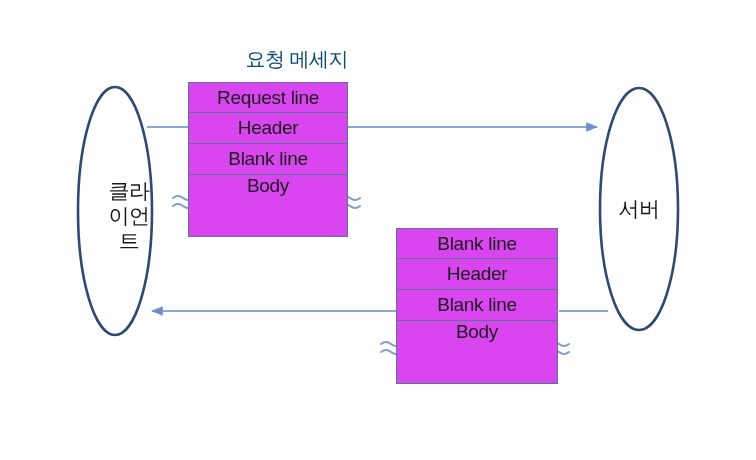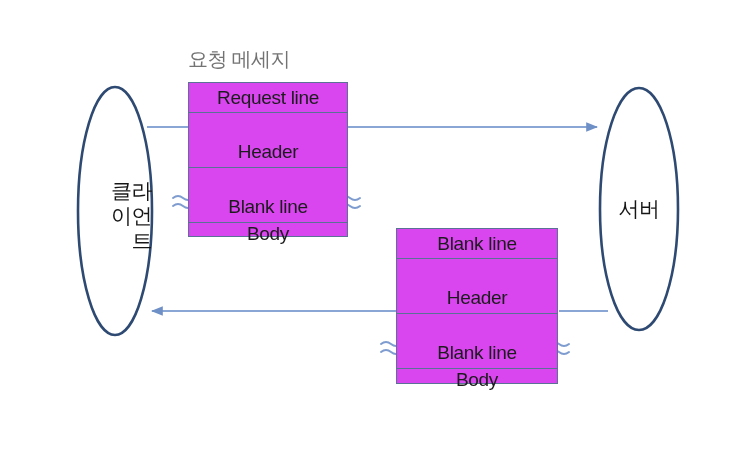--- a/index.html
+++ b/index.html
@@ -29,37 +29,36 @@
     text-align: center;
     color: #161616;
     font-family: "Liberation Sans", sans-serif;
     font-size: 21px;
     line-height: 25px;
     letter-spacing: -0.5px;
     white-space: pre-line;
     pointer-events: none;
   }
   #client-label {
-    left: 78px;
+    left: 92px;
     top: 178px;
     width: 74px;
-    text-align: right;
   }
   #server-label {
     left: 600px;
     top: 196px;
     width: 78px;
   }
   .box-title {
     position: absolute;
-    color: #737373;
-    font-family: Liberation Serif, serif;
+    color: #0c4a6e;
+    font-family: Liberation Sans, sans-serif;
     font-size: 20px;
     letter-spacing: -0.5px;
-    text-align: left;
+    text-align: right;
     white-space: nowrap;
   }
   #request-title {
     left: 188px;
     top: 46px;
     width: 160px;
   }
   #response-title {
     left: 396px;
     top: 192px;
@@ -92,21 +91,21 @@
     color: #1c1c1c;
     font-family: "Liberation Sans", sans-serif;
     font-size: 19px;
     letter-spacing: -0.3px;
     white-space: nowrap;
   }
   .msg-row:last-child {
     border-bottom: none;
   }
   .row-h30 { height: 30px; }
-  .row-h31 { height: 31px; margin-top: 24px; }
+  .row-h31 { height: 31px; }
   .row-body { flex: 1 1 auto; }
 </style>
 </head>
 <body>
 
 <div id="canvas">
 
   <svg id="diagram-svg" viewBox="0 0 756 460" xmlns="http://www.w3.org/2000/svg">
     <defs>
       <marker id="arrow-right" viewBox="0 0 10 10" refX="9" refY="5" markerWidth="6" markerHeight="6" orient="auto-start-reverse">

